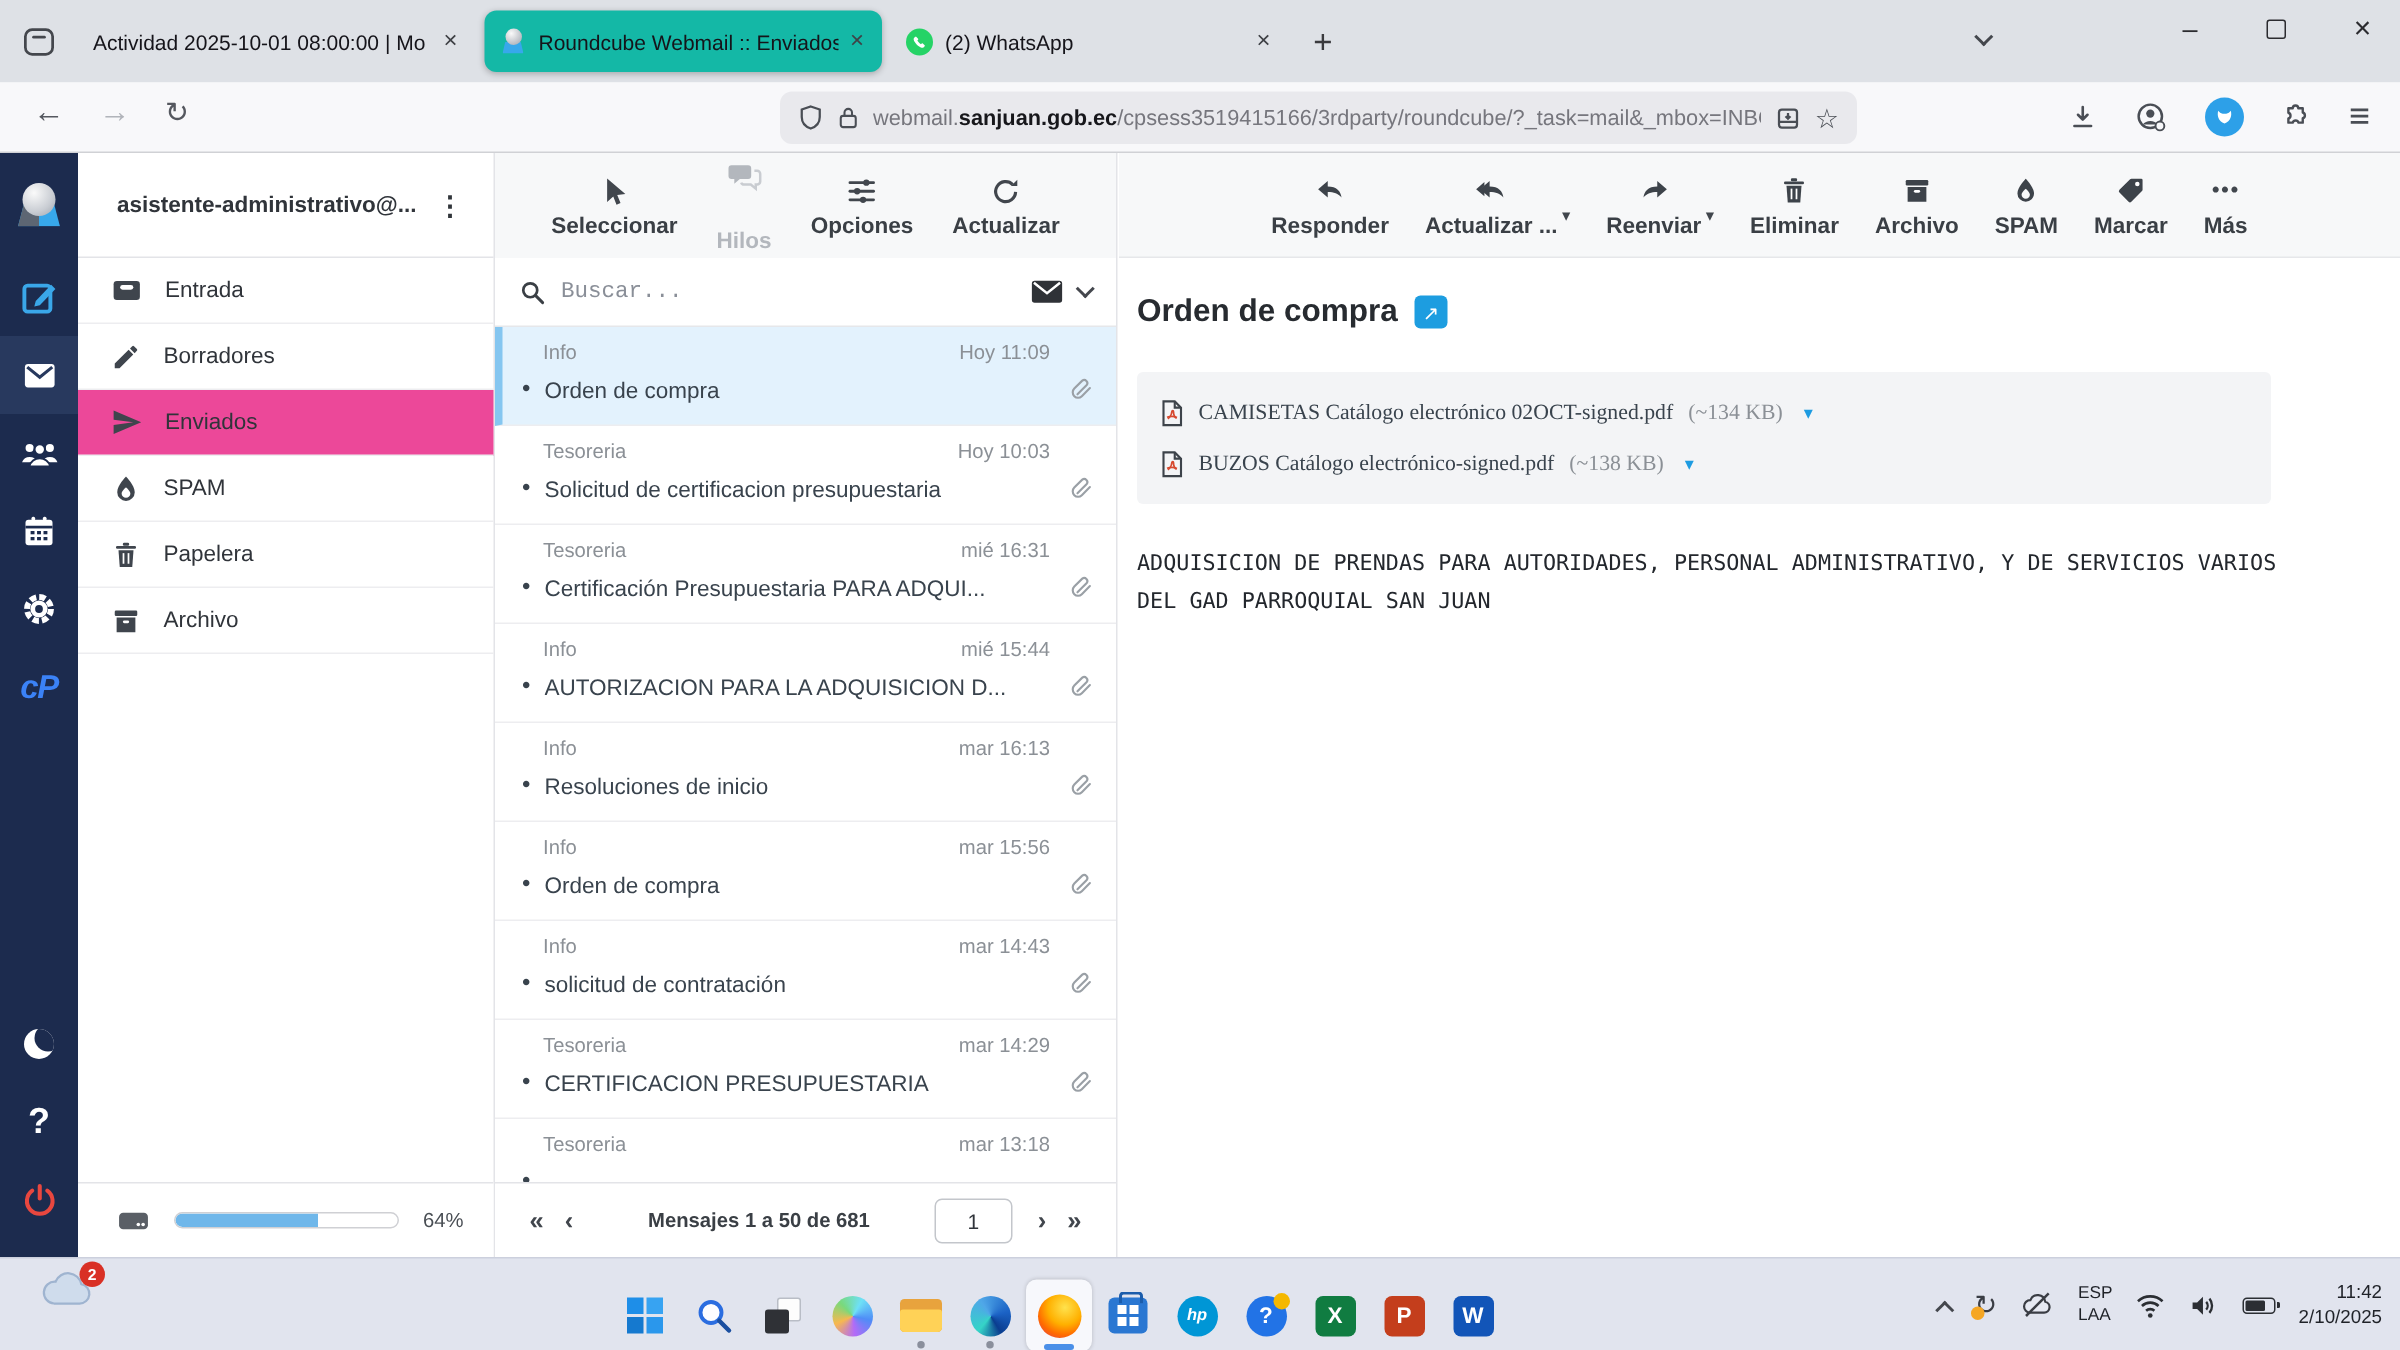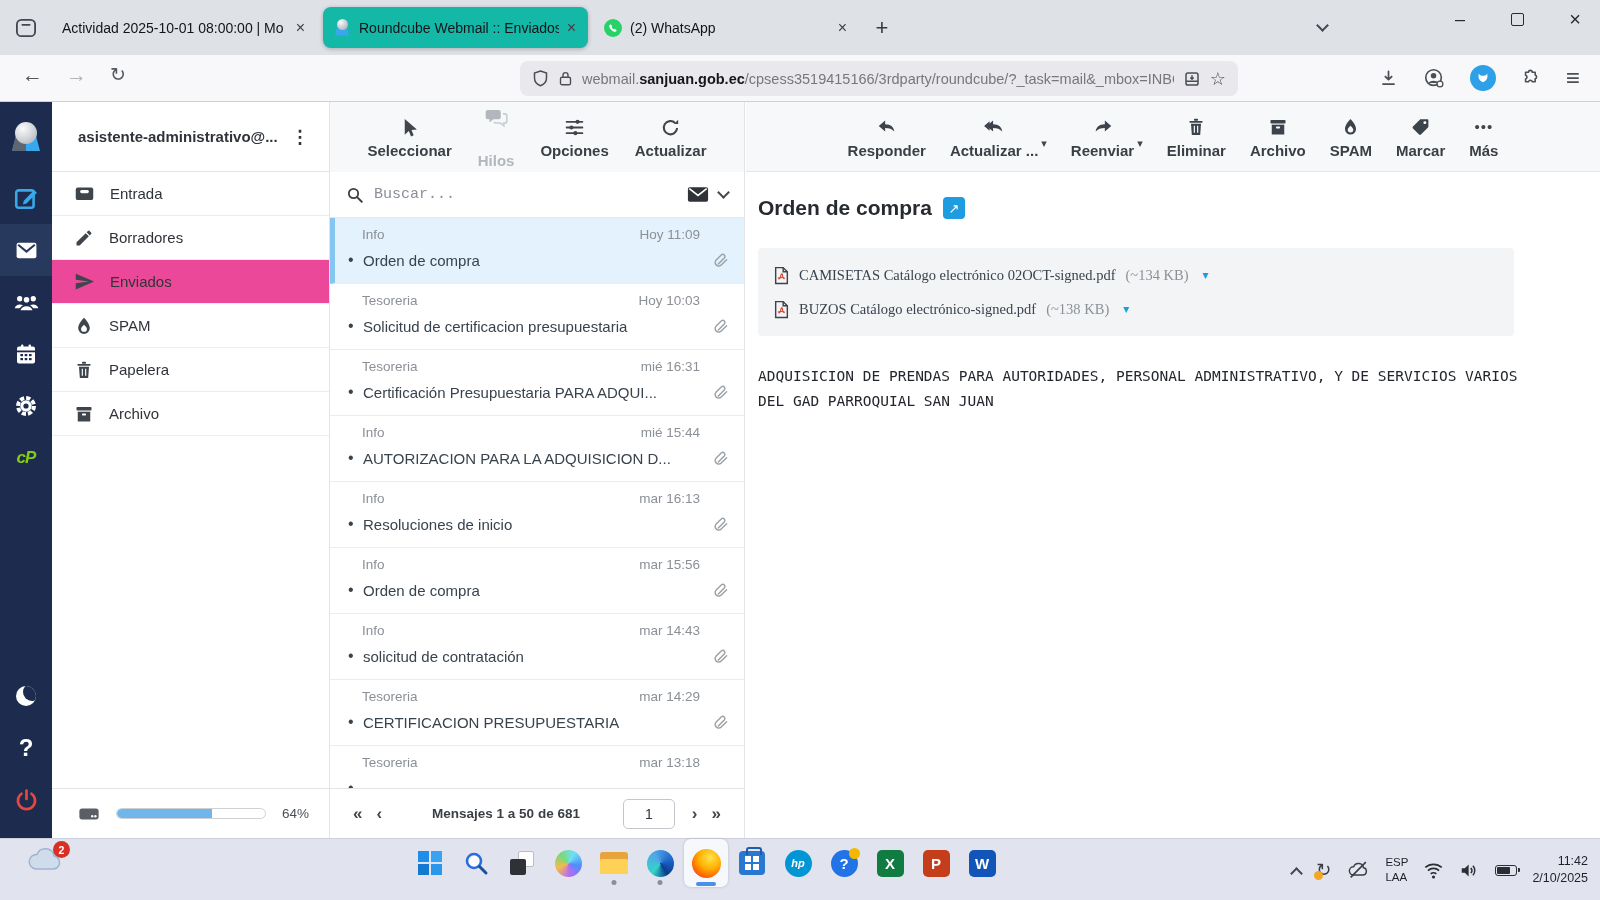--- a/index.html
+++ b/index.html
@@ -33,21 +33,21 @@
   .nav-right { position:absolute; right:20px; top:58px; display:flex; align-items:center; gap:25px; height:40px; }
   .nav-right .g { font-size:19px; color:#4a4e55; }
   .foxshield { width:26px; height:26px; border-radius:50%; background:#2da0e8; display:flex; align-items:center; justify-content:center; }
 
   
   .rail { position:absolute; left:0; top:102px; width:52px; height:736px; background:#1c2b4e; }
   .rail-item { width:52px; height:52px; display:flex; align-items:center; justify-content:center; color:#fff; }
   .rail-item.logo { height:70px; }
   .rail-item.selected { background:#28395e; }
   .rail-bottom { position:absolute; bottom:12px; left:0; width:52px; }
-  .cp-logo { font-weight:bold; font-size:17px; font-style:italic; color:#84cc16; letter-spacing:-1px; }
+  .cp-logo { font-weight:bold; font-size:22px; font-style:italic; color:#3b82f6; letter-spacing:-1px; }
   .moon { width:20px; height:20px; border-radius:50%; background:#fff; position:relative; overflow:hidden; }
   .moon::after { content:""; position:absolute; left:7px; top:-3px; width:18px; height:18px; border-radius:50%; background:#1c2b4e; }
   .qmark { color:#fff; font-size:24px; font-weight:bold; }
   .rc-logo { position:relative; width:30px; height:30px; }
   .rc-logo .base { position:absolute; bottom:1px; left:1px; width:28px; height:15px; background:#37a8eb; clip-path:polygon(14% 0,86% 0,100% 100%,0 100%); }
   .rc-logo .base-l { position:absolute; bottom:1px; left:1px; width:14px; height:15px; background:#5d6673; clip-path:polygon(28% 0,100% 0,100% 100%,0 100%); }
   .rc-logo .sphere { position:absolute; top:0; left:4px; width:22px; height:22px; border-radius:50%; background:radial-gradient(circle at 35% 30%, #fafafa, #c9cdd3 60%, #9ea4ad); }
 
   .folders { position:absolute; left:52px; top:102px; width:278px; height:736px; background:#fff; border-right:1px solid #e3e4e8; }
   .acct { height:70px; display:flex; align-items:center; padding:0 14px 0 26px; border-bottom:1px solid #e3e4e8; }
@@ -107,21 +107,21 @@
   .arow { display:flex; align-items:center; gap:10px; height:34px; font-size:14.5px;font-family:Liberation Serif, serif; }
   .arow .aname2 { color:#39434d; }
   .arow .asize { color:#8b9096; }
   .arow .acaret { color:#1d9be1; font-size:12px; margin-left:4px; }
   .mbody { margin-top:28px; font-family:"DejaVu Sans Mono", monospace; font-size:14.5px; line-height:1.7; color:#23272d; max-width:782px; }
 
   
   .taskbar { position:absolute; left:0; top:838px; width:1600px; height:62px; background:#e1e4ee; border-top:1px solid #ccd0dd; }
   .tb-cloud { position:absolute; left:26px; top:8px; width:40px; height:36px; }
   .badge { position:absolute; right:-4px; top:-6px; width:17px; height:17px; border-radius:50%; background:#d93025; color:#fff; font-size:10.5px; font-weight:bold; display:flex; align-items:center; justify-content:center; }
-  .tb-center { position:absolute; left:50%; top:0; height:62px; transform:translateX(-393px); display:flex; align-items:flex-start; }
+  .tb-center { position:absolute; left:50%; top:0; height:62px; transform:translateX(-393px); display:flex; align-items:flex-end; }
   .tbi { width:44px; height:48px; display:flex; align-items:center; justify-content:center; position:relative; margin:0 1px; }
   .tbi.running::after { content:""; position:absolute; bottom:2px; left:50%; transform:translateX(-50%); width:5px; height:5px; border-radius:50%; background:#8a8f9c; }
   .tbi.fx-active { background:#f7f8fc; border-radius:7px; box-shadow:0 0 3px rgba(0,0,0,.18); }
   .tbi.fx-active::after { content:""; position:absolute; bottom:1px; left:50%; transform:translateX(-50%); width:20px; height:4px; border-radius:2px; background:#4a8fe8; }
   .sq { border-radius:5px; width:27px; height:27px; display:flex; align-items:center; justify-content:center; color:#fff; font-weight:bold; font-size:15px; }
   .circ { border-radius:50%; width:27px; height:27px; display:flex; align-items:center; justify-content:center; color:#fff; font-weight:bold; }
   .folder-ico { position:relative; width:28px; height:22px; }
   .folder-ico .back { position:absolute; inset:0; background:#e8a33d; border-radius:3px; }
   .folder-ico .front { position:absolute; left:0; right:0; bottom:0; height:15px; background:#ffd257; border-radius:2px 2px 3px 3px; }
   .copilot { width:27px; height:27px; border-radius:50%; background:conic-gradient(from 30deg, #6ee0f7, #4f8df7, #b36bf7, #f7b84f, #79d97c, #6ee0f7); }

